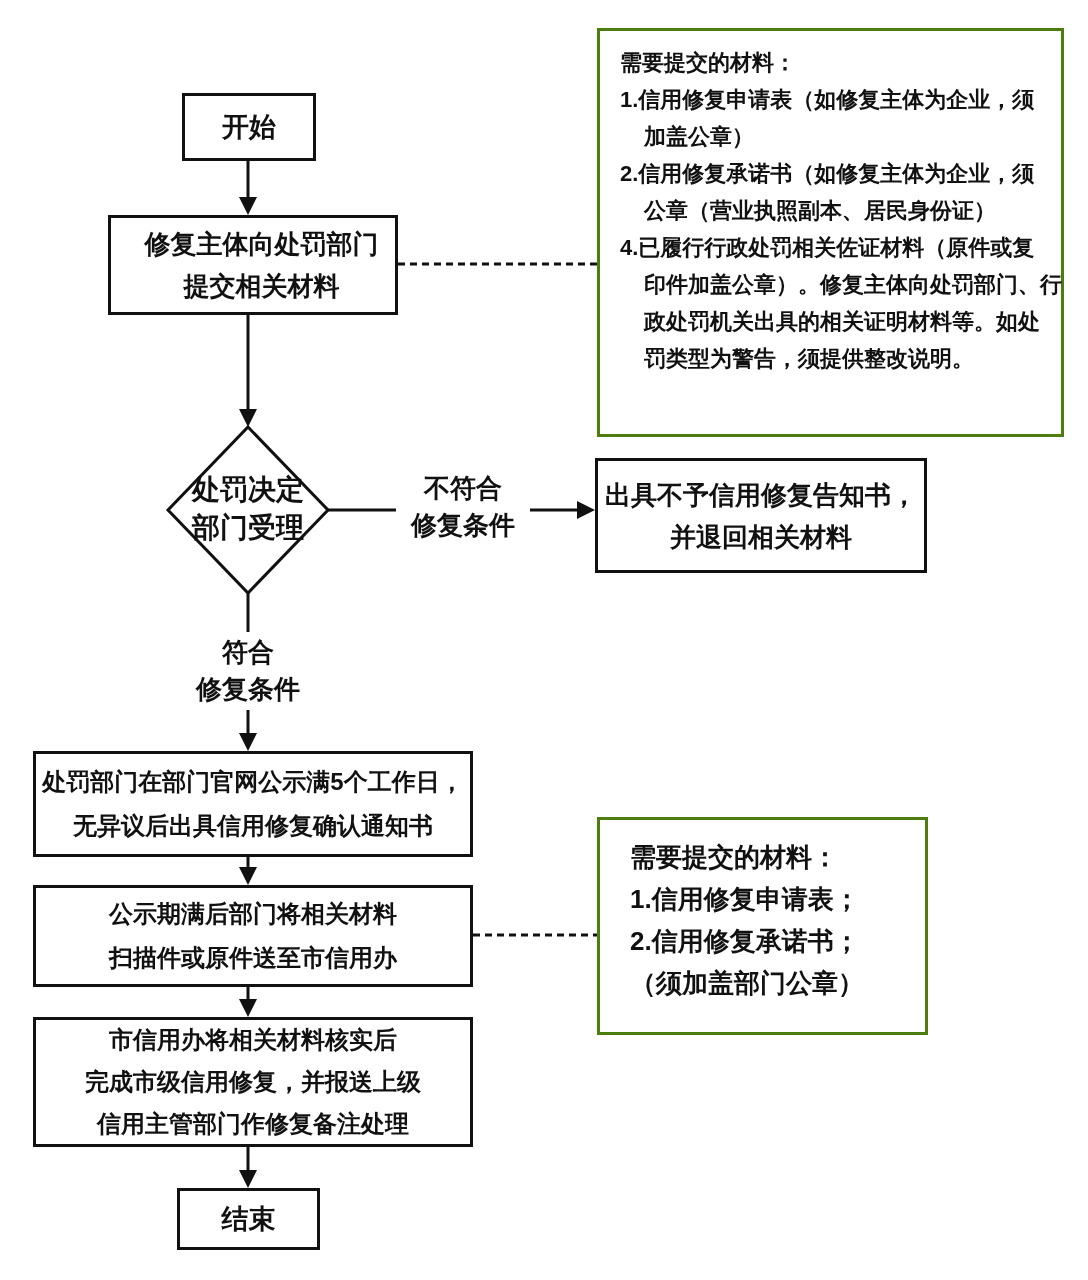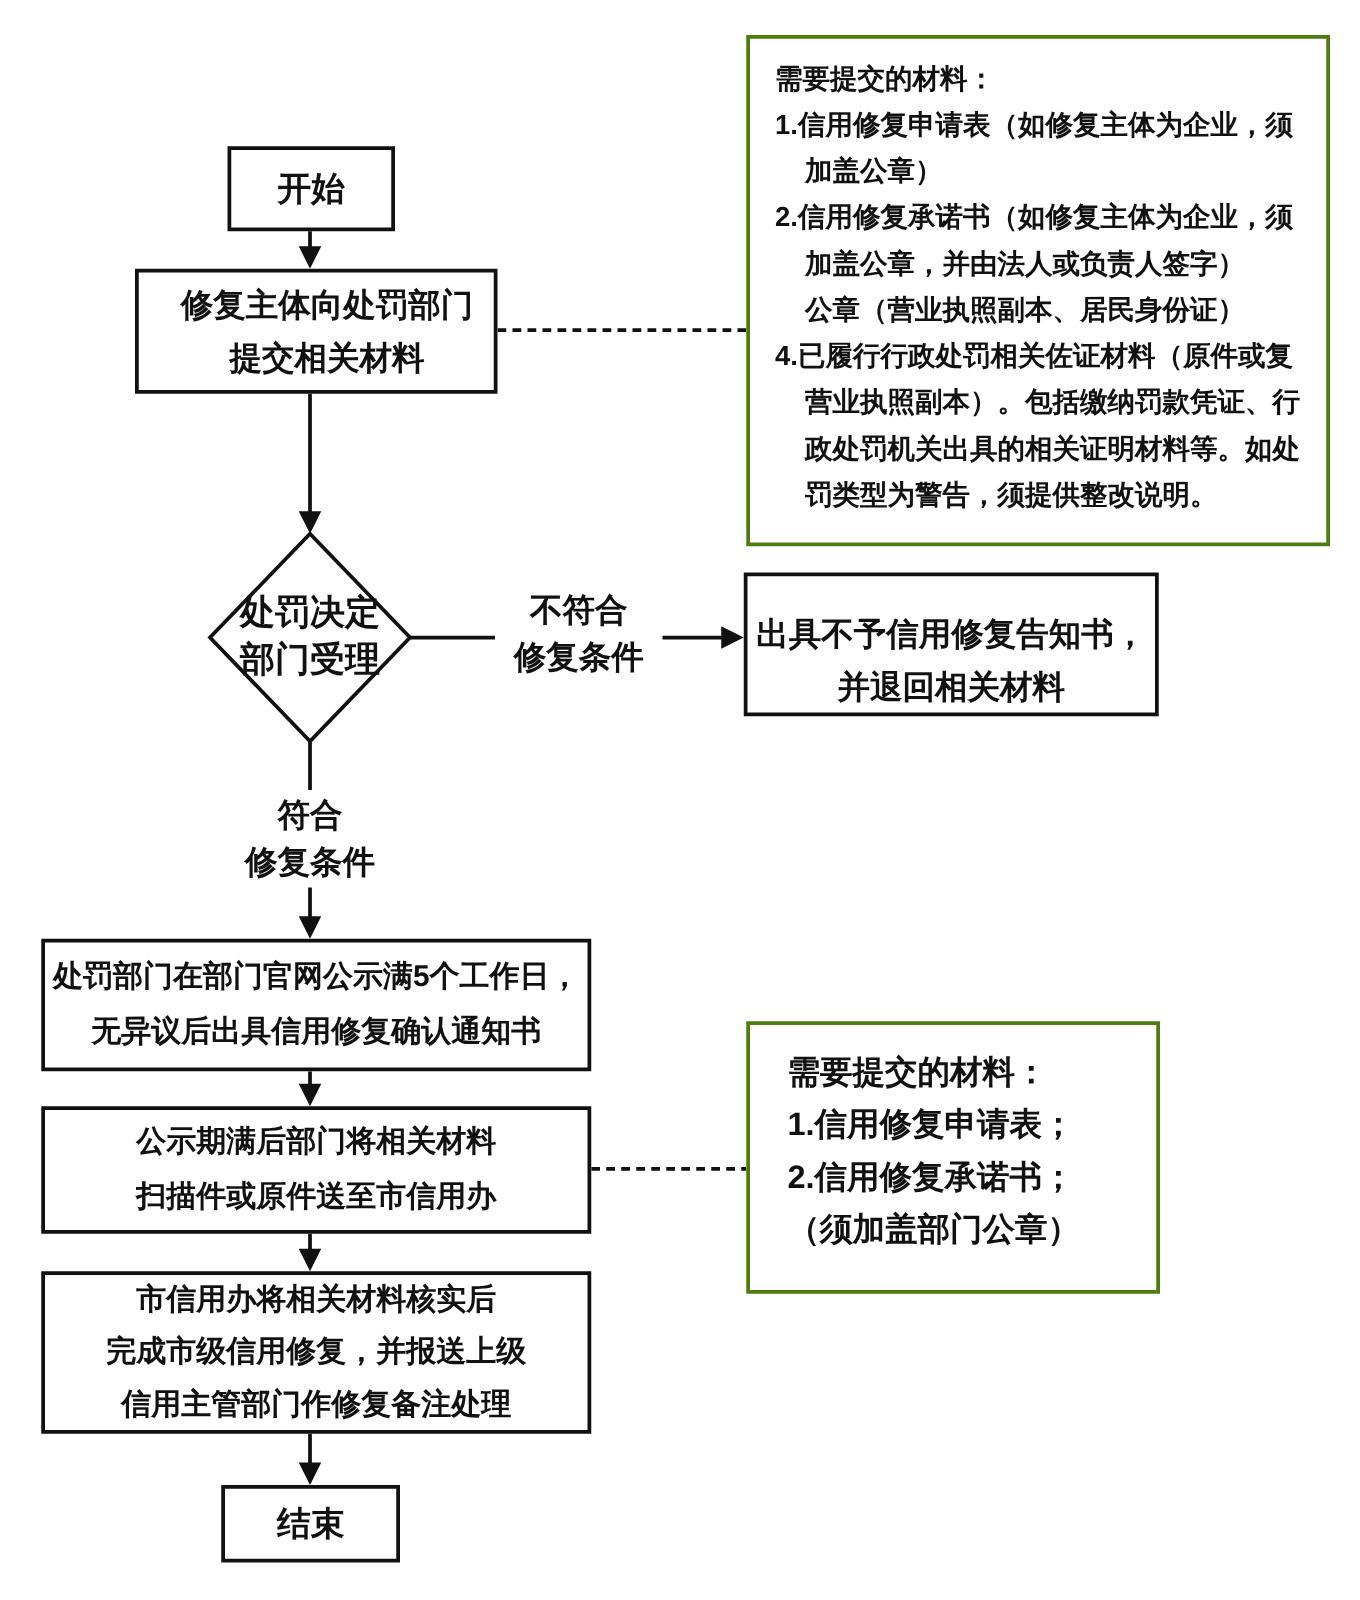--- a/index.html
+++ b/index.html
@@ -8,23 +8,23 @@
     font-family:"Liberation Sans","DejaVu Sans",sans-serif;color:#111111;
     overflow:hidden;
   }
   .connectors{position:absolute;left:0;top:0;z-index:1;}
   .node{
     position:absolute;z-index:2;box-sizing:border-box;
     background:#ffffff;border:3px solid #111111;
     display:flex;align-items:center;justify-content:center;
     text-align:center;font-weight:600;white-space:pre-line;
   }
-  .node-start   {left:182px;top:93px;  width:134px;height:68px; font-size:27px;margin-top:24px;}
+  .node-start   {left:182px;top:93px;  width:134px;height:68px; font-size:27px;}
   .node-submit  {left:108px;top:215px; width:290px;height:100px;font-size:26px;line-height:42px;padding-left:17px;}
-  .node-reject  {left:595px;top:458px; width:332px;height:115px;font-size:26px;line-height:42px;align-items:flex-end;}
+  .node-reject  {left:595px;top:458px; width:332px;height:115px;font-size:26px;line-height:42px;}
   .node-publicity{left:33px;top:751px; width:440px;height:106px;font-size:24px;line-height:44px;}
   .node-send    {left:33px; top:885px; width:440px;height:102px;font-size:24px;line-height:44px;}
   .node-verify  {left:33px; top:1017px;width:440px;height:130px;font-size:24px;line-height:42px;}
   .node-end     {left:177px;top:1188px;width:143px;height:62px; font-size:27px;}
   .note{
     position:absolute;z-index:2;box-sizing:border-box;
     background:#ffffff;border:3px solid #4d7c0f;
     text-align:left;font-weight:600;
   }
   .note-1{left:597px;top:28px;width:467px;height:409px;padding:13px 6px 0 20px;font-size:22px;line-height:37px;}
@@ -80,24 +80,23 @@
   <div class="node node-submit">
     <span>修复主体向处罚部门
 提交相关材料</span>
   </div>
 
   <div class="note note-1">
     <div class="note-line">需要提交的材料：</div>
     <div class="note-line">1.信用修复申请表（如修复主体为企业，须</div>
     <div class="note-line cont">加盖公章）</div>
     <div class="note-line">2.信用修复承诺书（如修复主体为企业，须</div>
-    <div class="note-line cont">加盖公章，并由法人或负责人签字）</div>
     <div class="note-line cont">公章（营业执照副本、居民身份证）</div>
     <div class="note-line">4.已履行行政处罚相关佐证材料（原件或复</div>
-    <div class="note-line cont">营业执照副本）。包括缴纳罚款凭证、行</div>
+    <div class="note-line cont">印件加盖公章）。修复主体向处罚部门、行</div>
     <div class="note-line cont">政处罚机关出具的相关证明材料等。如处</div>
     <div class="note-line cont">罚类型为警告，须提供整改说明。</div>
   </div>
 
   <div class="diamond-label">处罚决定
 部门受理</div>
 
   <div class="edge-label edge-label-no">不符合
 修复条件</div>
 

